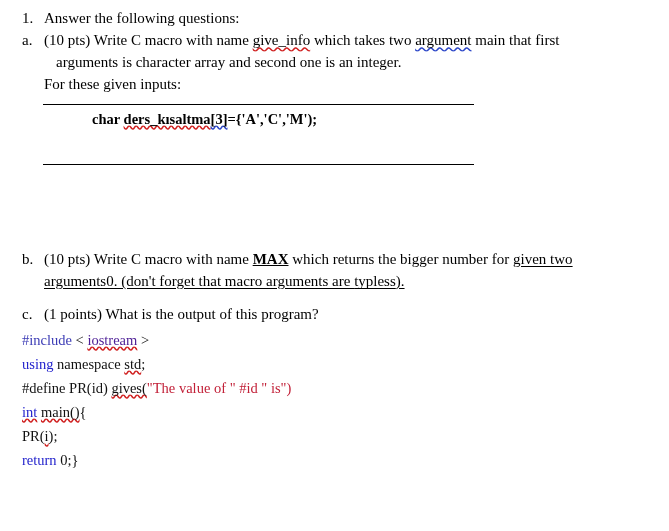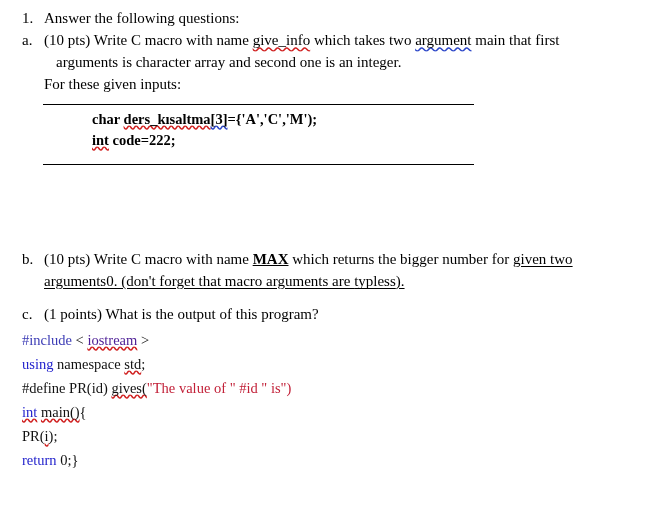--- a/index.html
+++ b/index.html
@@ -110,21 +110,20 @@
       <span>(10 pts) Write C macro with name </span><span class="bu">give_info</span><span> which takes two </span><span class="sq-blue">argument</span><span> main that first</span>
     </span>
   </div>
   <div class="cont" style="left:56px; top:52px;">arguments is character array and second one is an integer.</div>
   <div class="cont" style="left:44px; top:74px;">For these given inputs:</div>
 
   <div class="hrule" style="left:43px; top:104px; width:431px;"></div>
 
   <div class="codeblk" style="left:44px; top:109px;margin-left:48px;">
     <div><span>char </span><span class="sq-red">ders_kısaltma</span><span class="sq-blue">[3]</span><span>={'A','C','M');</span></div>
-    <div><span class="sq-red">int</span><span> code=222;</span></div>
   </div>
 
   <div class="hrule" style="left:43px; top:164px; width:431px;"></div>
 
 
   <div class="row" style="left:22px; top:249px;">
     <span class="marker">b.</span>
     <span class="body-txt">
       <span>(10 pts) Write C macro with name </span><span class="b">MAX</span><span> which returns the bigger number for </span><span class="u">given two</span>
     </span>

